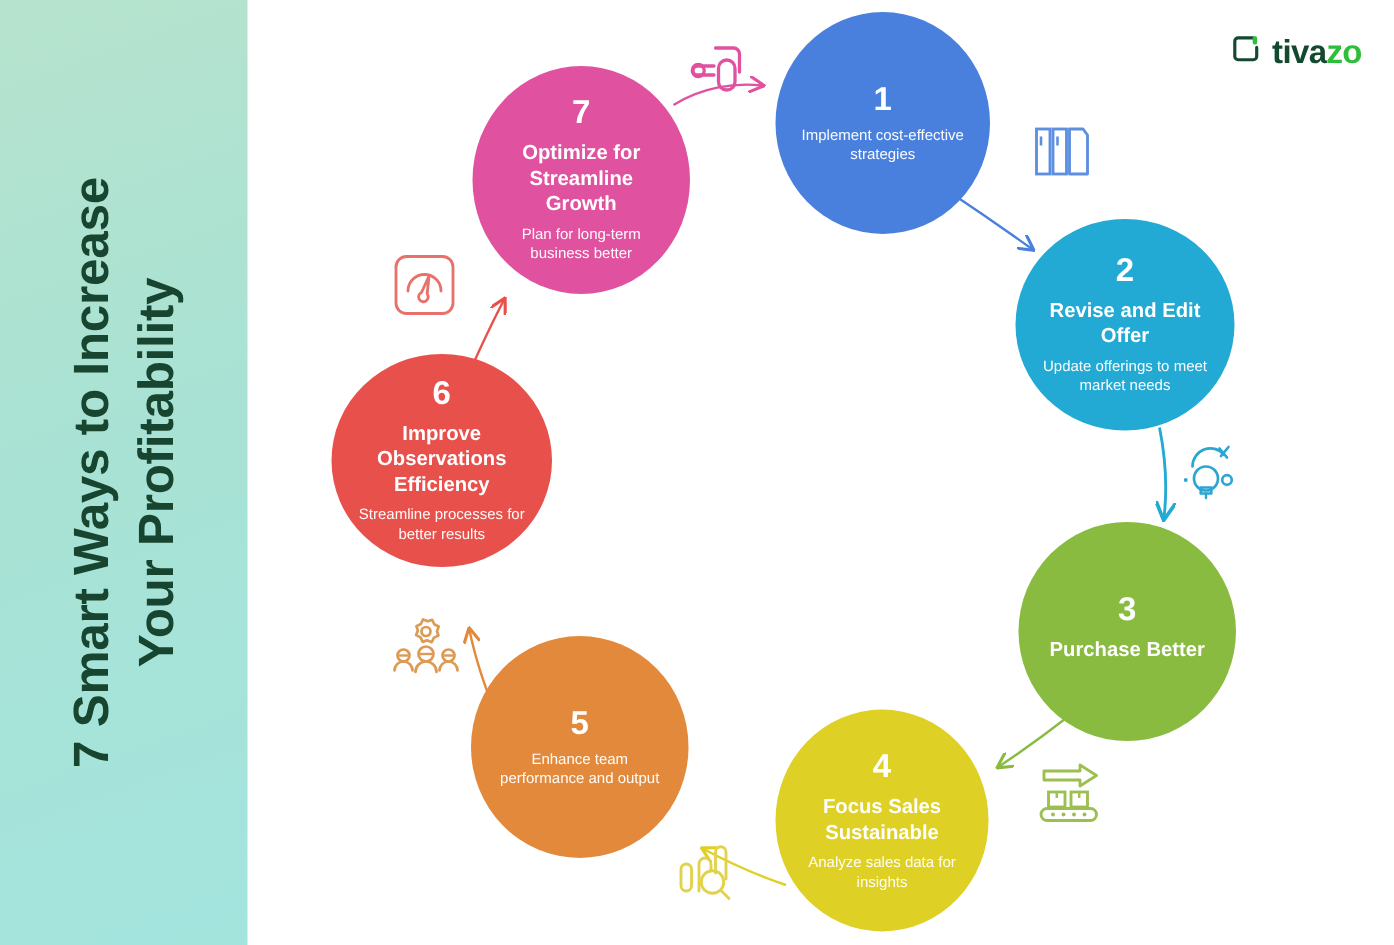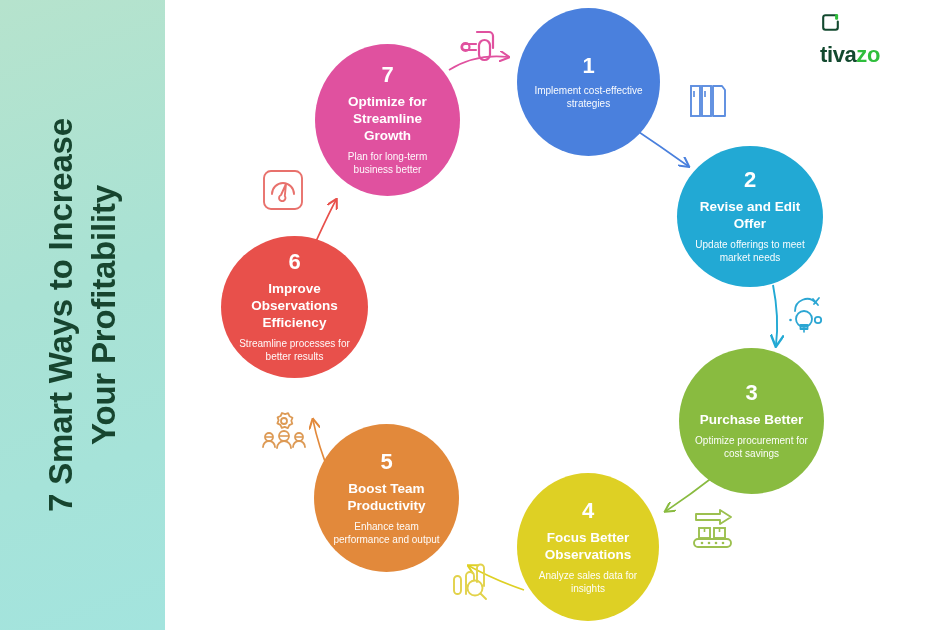--- a/index.html
+++ b/index.html
@@ -43,24 +43,24 @@
     font-size: 33px;
     font-weight: bold;
     letter-spacing: -0.2px;
     line-height: 1.30;
   }
 
   
   #logo {
     position: absolute;
     left: 820px;
-    top: 12px;
+    top: 22px;
     display: flex;
+    align-items: center;
     gap: 7px;
-    flex-direction: column;
   }
   #logo .logo-text {
     font-size: 22px;
     font-weight: bold;
     letter-spacing: -0.4px;
     line-height: 1;
   }
   #logo .t-dark { color: #13492f; }
   #logo .t-green { color: #2fbe3c; }
 
@@ -259,32 +259,30 @@
 
   <div class="node" style="left:677px; top:146px; width:146px; height:141px; background:#22a9d4;">
     <span class="num">2</span>
     <span class="title">Revise and Edit Offer</span>
     <span class="desc">Update offerings to meet market needs</span>
   </div>
 
   <div class="node" style="left:679px; top:348px; width:145px; height:146px; background:#89bb40;">
     <span class="num">3</span>
     <span class="title">Purchase Better</span>
-    <span class="desc">Optimize procurement for cost savings</span>
   </div>
 
   <div class="node" style="left:517px; top:473px; width:142px; height:148px; background:#ded024;">
     <span class="num">4</span>
-    <span class="title">Focus Better Observations</span>
+    <span class="title">Focus Sales Sustainable</span>
     <span class="desc">Analyze sales data for insights</span>
   </div>
 
   <div class="node" style="left:314px; top:424px; width:145px; height:148px; background:#e2893b;">
     <span class="num">5</span>
-    <span class="title">Boost Team Productivity</span>
     <span class="desc">Enhance team performance and output</span>
   </div>
 
   <div class="node" style="left:221px; top:236px; width:147px; height:142px; background:#e8504b;">
     <span class="num">6</span>
     <span class="title">Improve Observations Efficiency</span>
     <span class="desc">Streamline processes for better results</span>
   </div>
 
   <div class="node" style="left:315px; top:44px; width:145px; height:152px; background:#e0519f;">

